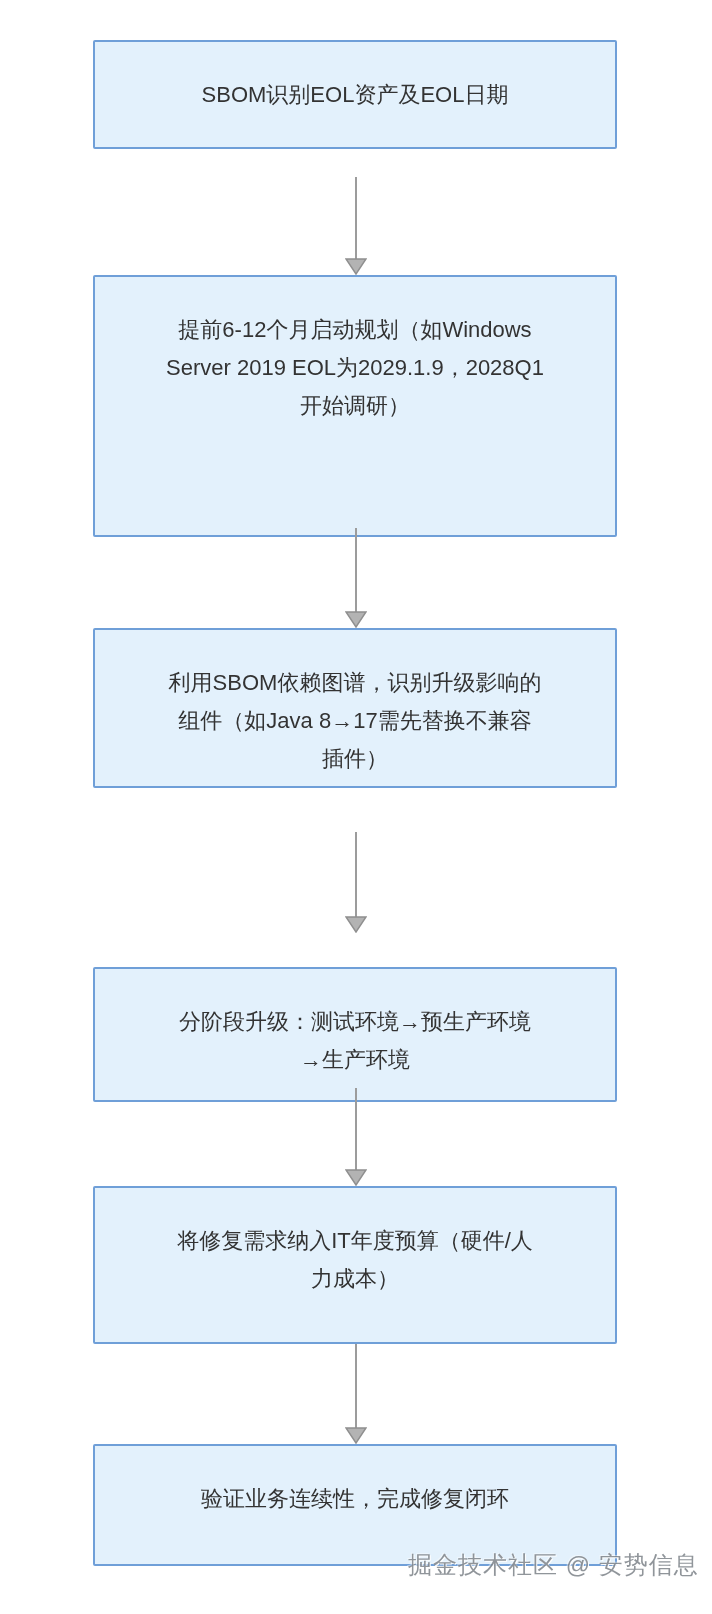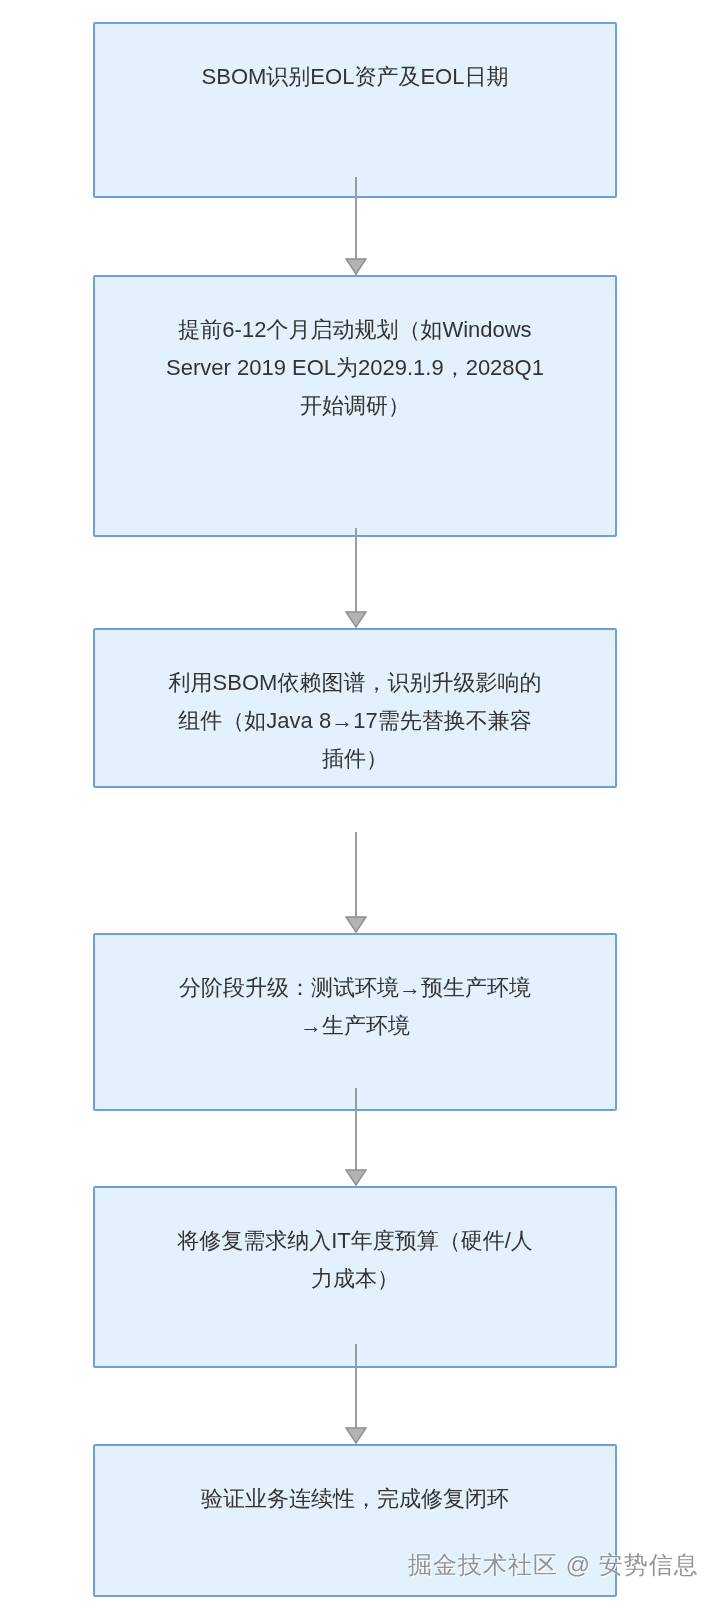--- a/index.html
+++ b/index.html
@@ -59,21 +59,21 @@
     white-space: nowrap;
     color: rgba(125, 130, 136, 0.85);
     text-shadow: 1px 1px 0 rgba(255,255,255,0.95), -1px -1px 0 rgba(255,255,255,0.45);
   }
 </style>
 </head>
 <body>
 
 <div class="canvas">
 
-  <div class="node" style="top:22px;height:176px">
+  <div class="node" style="top:40px;height:109px">
     <div class="node-label">SBOM识别EOL资产及EOL日期</div>
   </div>
 
   <div class="arrow" style="top:177px;height:98px">
     <div class="arrow-line"></div>
     <svg class="arrow-head" width="22" height="17" viewBox="0 0 22 17">
       <polygon points="1,1 21,1 11,16" fill="#b3b3b3" stroke="#8f8f8f" stroke-width="1.5"></polygon>
     </svg>
   </div>
 
@@ -96,43 +96,43 @@
 插件）</div>
   </div>
 
   <div class="arrow" style="top:832px;height:101px">
     <div class="arrow-line"></div>
     <svg class="arrow-head" width="22" height="17" viewBox="0 0 22 17">
       <polygon points="1,1 21,1 11,16" fill="#b3b3b3" stroke="#8f8f8f" stroke-width="1.5"></polygon>
     </svg>
   </div>
 
-  <div class="node" style="top:933px;height:178px">
+  <div class="node" style="top:967px;height:135px">
     <div class="node-label">分阶段升级：测试环境→预生产环境
 →生产环境</div>
   </div>
 
   <div class="arrow" style="top:1088px;height:98px">
     <div class="arrow-line"></div>
     <svg class="arrow-head" width="22" height="17" viewBox="0 0 22 17">
       <polygon points="1,1 21,1 11,16" fill="#b3b3b3" stroke="#8f8f8f" stroke-width="1.5"></polygon>
     </svg>
   </div>
 
-  <div class="node" style="top:1186px;height:182px">
+  <div class="node" style="top:1186px;height:158px">
     <div class="node-label">将修复需求纳入IT年度预算（硬件/人
 力成本）</div>
   </div>
 
   <div class="arrow" style="top:1344px;height:100px">
     <div class="arrow-line"></div>
     <svg class="arrow-head" width="22" height="17" viewBox="0 0 22 17">
       <polygon points="1,1 21,1 11,16" fill="#b3b3b3" stroke="#8f8f8f" stroke-width="1.5"></polygon>
     </svg>
   </div>
 
-  <div class="node" style="top:1444px;height:153px">
+  <div class="node" style="top:1444px;height:122px">
     <div class="node-label">验证业务连续性，完成修复闭环</div>
   </div>
 
   <div class="watermark">掘金技术社区 @ 安势信息</div>
 
 </div>
 
 </body></html>

